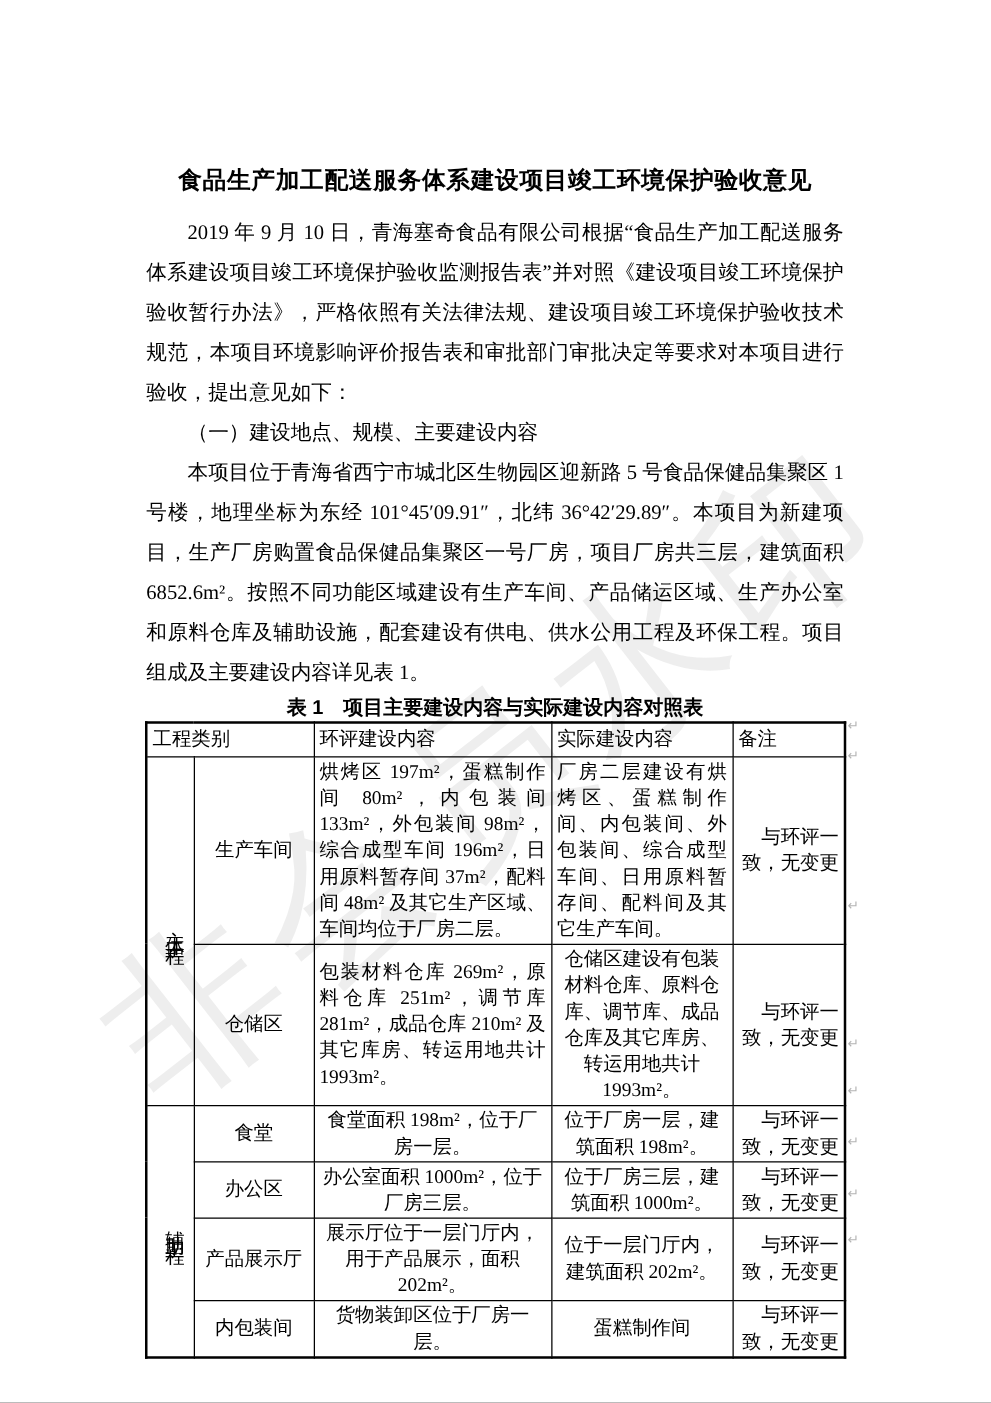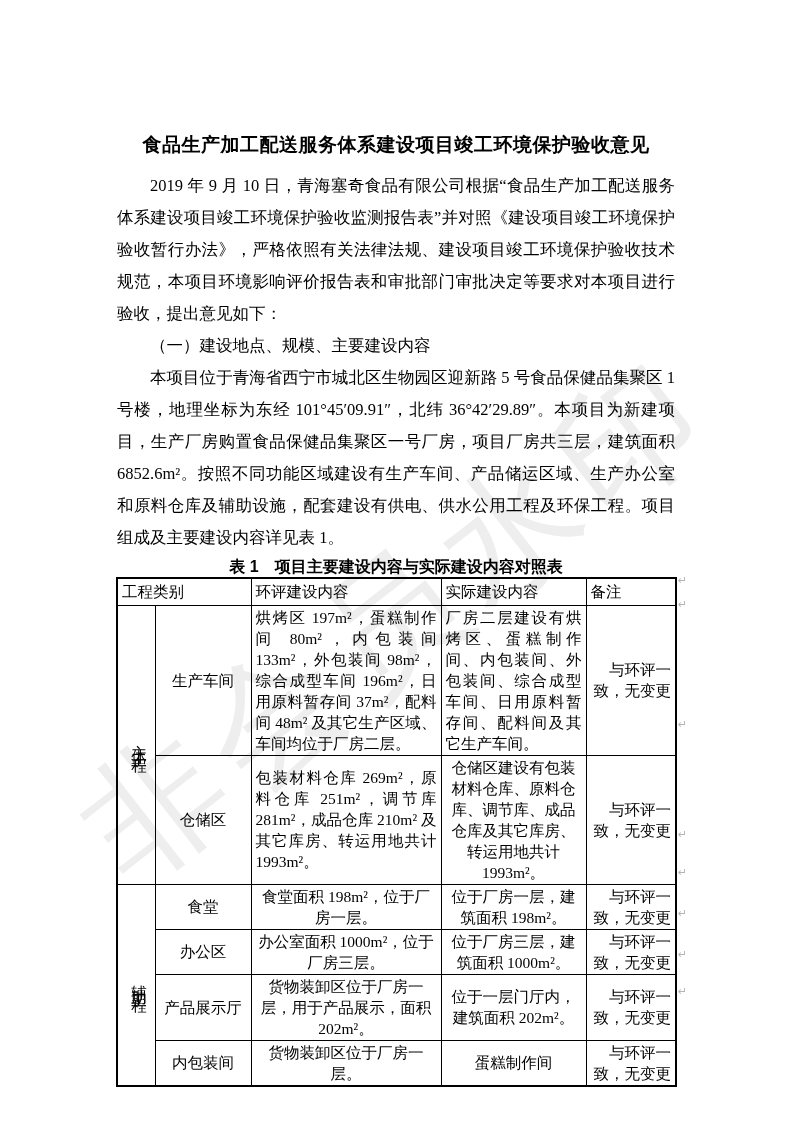--- a/index.html
+++ b/index.html
@@ -167,21 +167,21 @@
         <td class="remark">与环评一致，无变更</td>
       </tr>
       <tr style="height:43px">
         <td class="sub">办公区</td>
         <td class="cent">办公室面积 1000m²，位于厂房三层。</td>
         <td class="cent">位于厂房三层，建筑面积 1000m²。</td>
         <td class="remark">与环评一致，无变更</td>
       </tr>
       <tr style="height:41px">
         <td class="sub">产品展示厅</td>
-        <td class="cent">货物装卸区位于厂房一层，用于产品展示，面积 202m²。</td>
+        <td class="cent">展示厅位于一层门厅内，用于产品展示，面积 202m²。</td>
         <td class="cent">位于一层门厅内，建筑面积 202m²。</td>
         <td class="remark">与环评一致，无变更</td>
       </tr>
       <tr style="height:43px">
         <td class="sub">内包装间</td>
         <td class="cent">货物装卸区位于厂房一层。</td>
         <td class="cent">蛋糕制作间</td>
         <td class="remark">与环评一致，无变更</td>
       </tr>
     </tbody>

